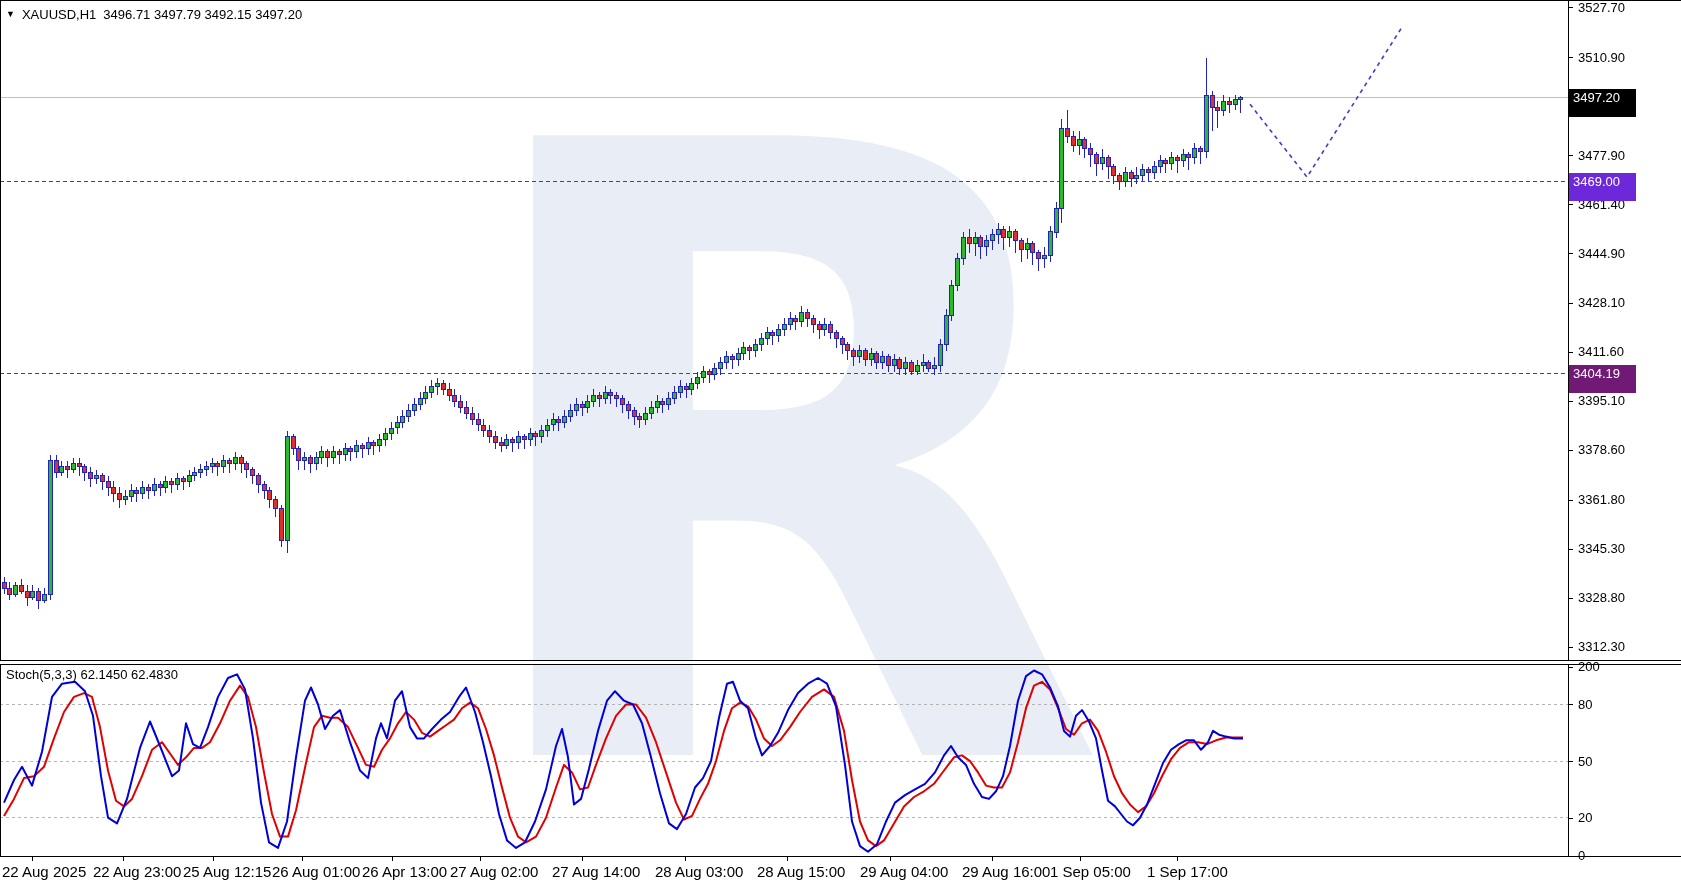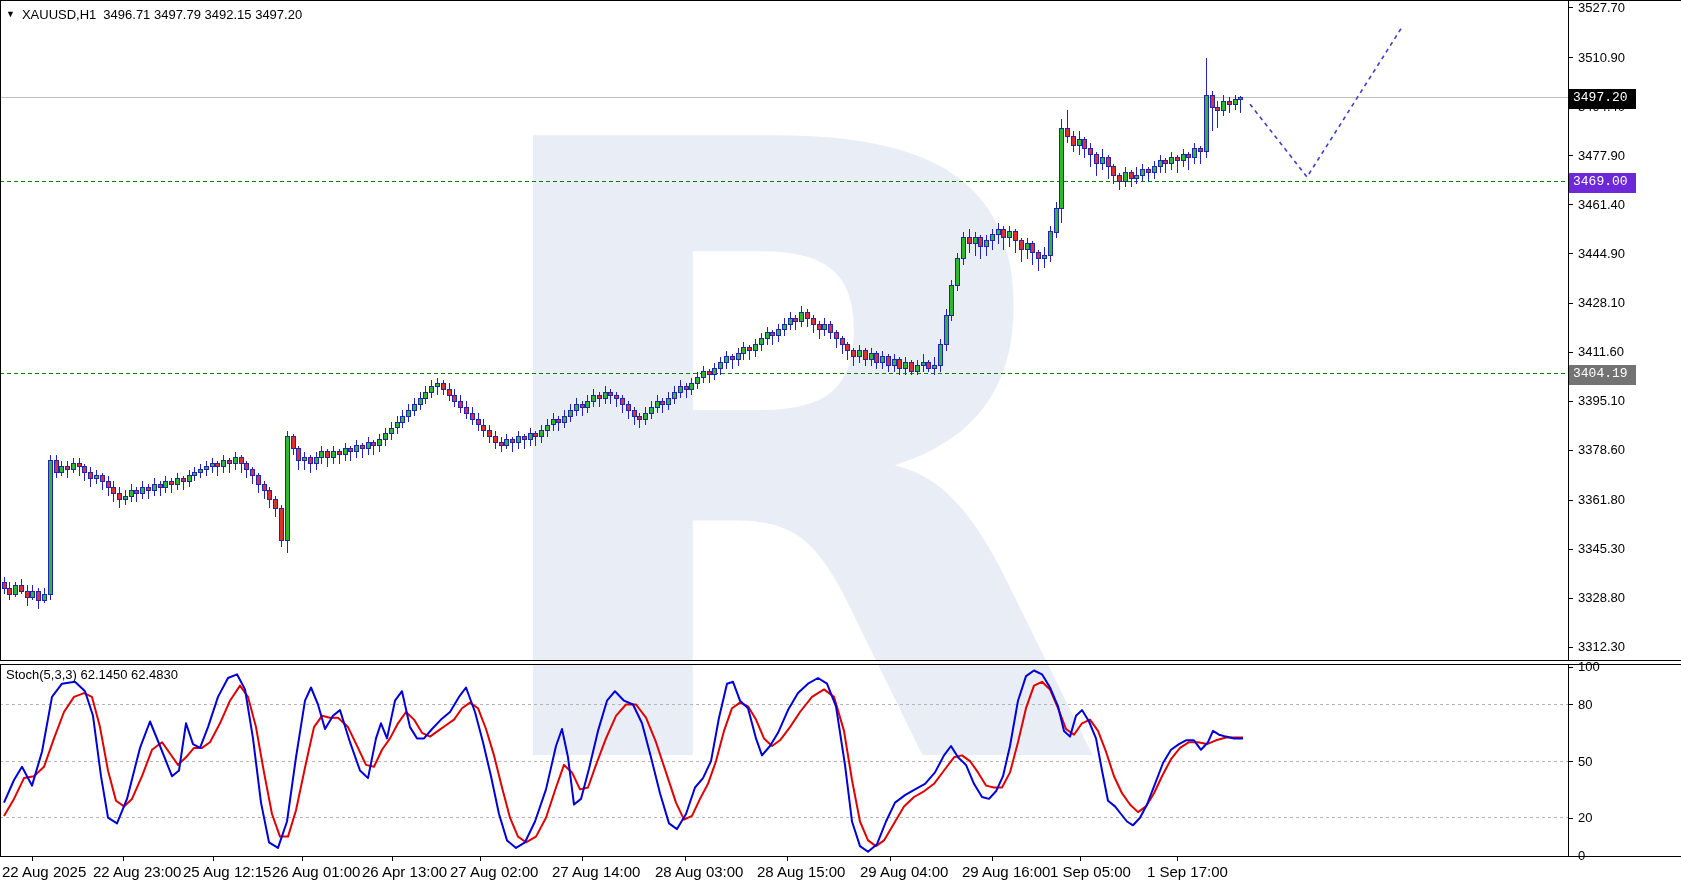--- a/index.html
+++ b/index.html
@@ -19,21 +19,21 @@
   #xaxis-line{left:0;top:856px;width:1681px;height:0;border-top:1px solid #000;}
   #header{position:absolute;left:6px;top:7px;z-index:6;font-size:13px;display:flex;align-items:center;gap:7px;}
   #header .tri{font-size:9px;line-height:13px;}
   #header b{font-weight:400;}
   #stoch-label{position:absolute;left:6px;top:667px;z-index:6;font-size:13px;}
   .yaxis-label{position:absolute;left:1578px;font-size:13px;z-index:5;white-space:nowrap;}
   .yaxis-tick{position:absolute;left:1568px;width:5px;height:1px;background:#000;z-index:5;}
   .xaxis-label{position:absolute;top:863px;font-size:15px;z-index:5;white-space:nowrap;}
   .xaxis-tick{position:absolute;top:857px;width:1px;height:4px;background:#000;z-index:5;}
   .price-badge{position:absolute;left:1569px;z-index:6;color:#fff;font-size:13px;
-    height:16px;line-height:17px;padding:0 5px 4px 4px;min-width:58px;font-family:Liberation Mono, monospace;}
+    height:16px;line-height:17px;padding:0 5px 12px 4px;min-width:58px;}
 </style>
 </head>
 <body>
 
 <div id="screen">
 
   <svg id="bg-svg" width="1681" height="882">
     <text id="watermark-text" x="455" y="755" font-size="850" font-weight="bold" font-family="DejaVu Sans, sans-serif" fill="#e9edf5">R</text>
   </svg>
 
@@ -523,21 +523,21 @@
       <div class="yaxis-label" style="top:442px">3378.60</div>
       <div class="yaxis-tick" style="top:500px"></div>
       <div class="yaxis-label" style="top:492px">3361.80</div>
       <div class="yaxis-tick" style="top:549px"></div>
       <div class="yaxis-label" style="top:541px">3345.30</div>
       <div class="yaxis-tick" style="top:598px"></div>
       <div class="yaxis-label" style="top:590px">3328.80</div>
       <div class="yaxis-tick" style="top:647px"></div>
       <div class="yaxis-label" style="top:639px">3312.30</div>
       <div class="yaxis-tick" style="top:667px"></div>
-      <div class="yaxis-label" style="top:659px">100</div>
+      <div class="yaxis-label" style="top:659px">200</div>
       <div class="yaxis-tick" style="top:704px"></div>
       <div class="yaxis-label" style="top:697px">80</div>
       <div class="yaxis-tick" style="top:761px"></div>
       <div class="yaxis-label" style="top:754px">50</div>
       <div class="yaxis-tick" style="top:818px"></div>
       <div class="yaxis-label" style="top:810px">20</div>
       <div class="yaxis-tick" style="top:856px"></div>
       <div class="yaxis-label" style="top:848px">0</div>
     </div>
   <div id="xaxis">
@@ -565,20 +565,20 @@
       <div class="xaxis-label" style="left:962px">29 Aug 16:00</div>
       <div class="xaxis-tick" style="left:1080px"></div>
       <div class="xaxis-label" style="left:1050px">1 Sep 05:00</div>
       <div class="xaxis-tick" style="left:1177px"></div>
       <div class="xaxis-label" style="left:1147px">1 Sep 17:00</div>
     </div>
   <div id="stoch-axis"></div>
 
   <div class="price-badge" id="badge-0" style="top: 89px; background: rgb(0, 0, 0);">3497.20</div>
   <div class="price-badge" id="badge-1" style="top: 173px; background: #6d28d9;">3469.00</div>
-  <div class="price-badge" id="badge-2" style="top: 365px; background: #737373;">3404.19</div>
+  <div class="price-badge" id="badge-2" style="top: 365px; background: #701a75;">3404.19</div>
 
   <div class="panel-frame" id="frame-top"></div>
   <div class="panel-frame" id="frame-left"></div>
   <div class="panel-frame" id="frame-axis"></div>
   <div id="separator"></div>
   <div class="panel-frame" id="xaxis-line"></div>
 </div>
 
 </body></html>

